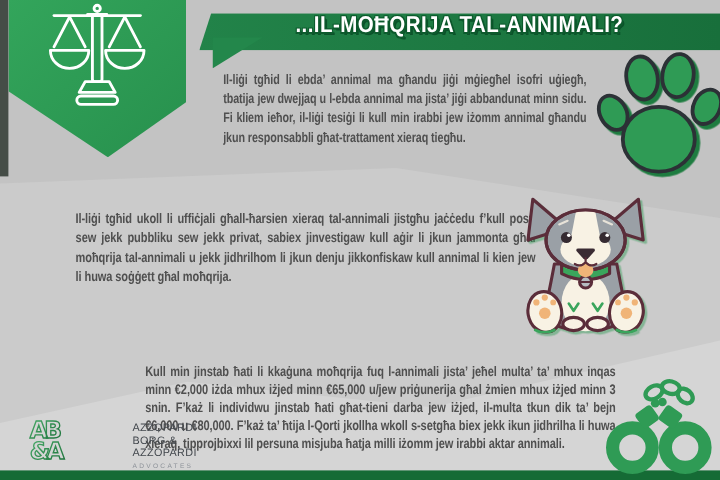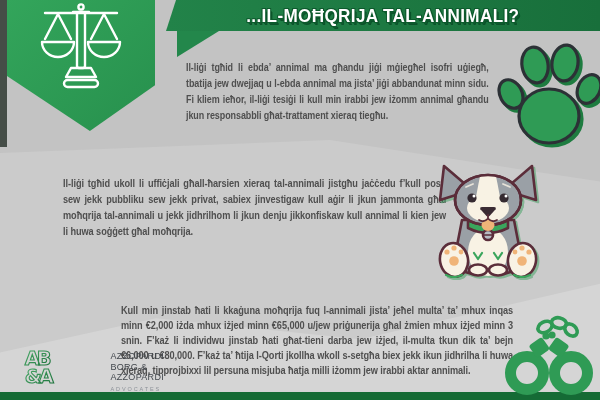--- a/index.html
+++ b/index.html
@@ -7,24 +7,24 @@
 
   
   .band-mid{position:absolute;left:0;top:140px;width:600px;height:260px;background:#cbcbcb;
     clip-path:polygon(0 5%,55% 0,100% 16%,100% 100%,0 100%);}
   .band-low{position:absolute;left:0;top:268px;width:600px;height:132px;background:#d5d5d5;
     clip-path:polygon(0 64%,26% 38%,60% 54%,100% 12%,100% 100%,0 100%);}
   .bottom-bar{position:absolute;left:0;top:392px;width:600px;height:8px;background:#156b35;}
   .left-strip{position:absolute;left:0;top:0;width:7px;height:147px;background:#454d47;}
 
   
-  .banner{position:absolute;left:166px;top:0;width:434px;height:31px;
+  .banner{position:absolute;left:166px;top:11px;width:434px;height:31px;
     background:linear-gradient(90deg,#228349,#186f3b);
     clip-path:polygon(10px 0,100% 0,100% 100%,0 100%);
-    display:flex;align-items:center;justify-content:center;}
+    display:flex;align-items:flex-start;justify-content:center;}
   .banner h1{margin:0;font-size:19px;font-weight:bold;color:#ffffff;white-space:nowrap;
     letter-spacing:.4px;transform:scaleX(.9);
     text-shadow:-1px -1px 0 #0d5a2d,1px -1px 0 #0d5a2d,-1px 1px 0 #0d5a2d,
       1.5px 1.5px 0 #0d5a2d,2.5px 2.5px 0 #0b522a;}
   .banner-fold{position:absolute;left:177px;top:31px;width:42px;height:26px;background:#23874b;
     clip-path:polygon(0 0,100% 0,0 100%);}
 
   
   .ribbon{position:absolute;left:7px;top:0;width:148px;height:131px;
     background:linear-gradient(135deg,#33a55b,#27904d);

